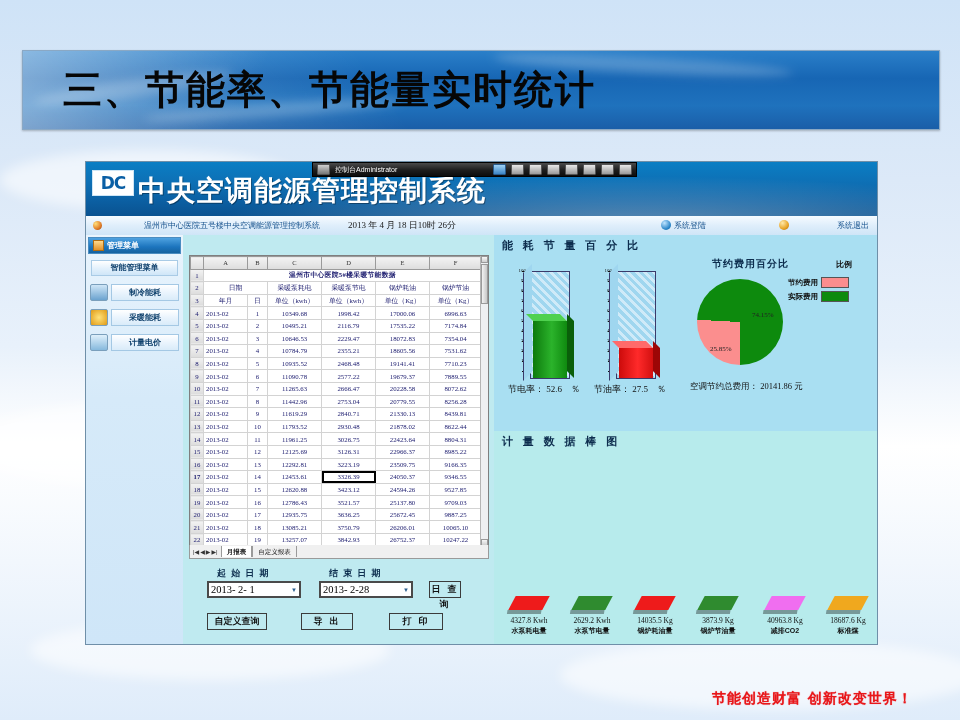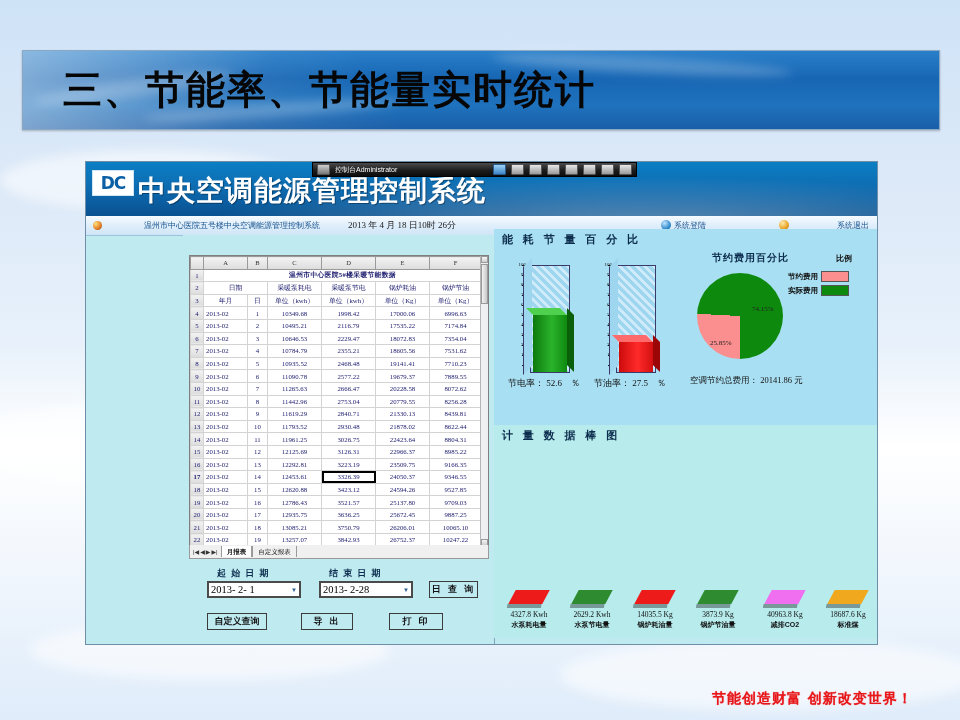--- a/index.html
+++ b/index.html
@@ -188,21 +188,21 @@
     font-family:"Liberation Serif",serif;font-size:10.5px;color:#000;
   }
   .dpick .arrow{font-size:6px;color:#2b5f8f;}
   .qbtn{
     position:absolute;height:17px;line-height:15px;text-align:center;
     background:#bfeaf0;border:1px solid #3b3b3b;font-size:9px;color:#111;font-weight:bold;
     letter-spacing:2px;cursor:pointer;font-family:"DejaVu Sans",sans-serif;box-sizing:border-box;
   }
 
   
-  .right-col{position:absolute;left:408px;top:67px;width:383px;height:385px;background:#bfeaf0;}
+  .right-col{position:absolute;left:408px;top:73px;width:383px;height:385px;background:#bfeaf0;}
   .chart-top{
     position:absolute;left:0;top:0;width:383px;height:196px;
     background:#a9dff2;border-bottom:1px solid #7fa7bd;
   }
   .chart-bot{position:absolute;left:0;top:196px;width:383px;height:213px;background:#b7ebec;}
   .ptitle2{
     font-size:11px;font-weight:bold;color:#0d2d4e;letter-spacing:3px;
     font-family:"DejaVu Sans",sans-serif;padding:3px 0 0 8px;
   }
 
@@ -291,20 +291,40 @@
   <div class="status-strip">
     <span class="bullet" style="left:7px"></span>
     <span class="st-sys">温州市中心医院五号楼中央空调能源管理控制系统</span>
     <span class="st-date">2013 年 4 月 18 日10时 26分</span>
     <span class="circ-ic" style="left:575px"></span>
     <span class="st-login">系统登陆</span>
     <span class="circ-ic y" style="left:693px"></span>
     <span class="st-logout">系统退出</span>
   </div>
 
+  <div class="sidebar">
+    <div class="sb-head">
+      <span class="sq"></span>
+      <span>管理菜单</span>
+    </div>
+    <div class="sb-sub">智能管理菜单</div>
+
+    <div class="sb-item">
+      <span class="sb-ic" style="background:linear-gradient(180deg,#cfe6f7,#6ba3cf)"></span>
+      <span class="sb-btn">制冷能耗</span>
+    </div>
+    <div class="sb-item">
+      <span class="sb-ic" style="background:radial-gradient(circle at 50% 50%,#ffe27a,#e09a16)"></span>
+      <span class="sb-btn">采暖能耗</span>
+    </div>
+    <div class="sb-item">
+      <span class="sb-ic" style="background:linear-gradient(180deg,#dff0fb,#86b9dd)"></span>
+      <span class="sb-btn">计量电价</span>
+    </div>
+  </div>
 
   <div class="report-panel">
 
     <div class="sheet">
       <table class="grid">
         <colgroup>
           <col style="width:13px">
             <col style="width:44px">
             <col style="width:20px">
           <col style="width:54px">
@@ -541,21 +561,21 @@
       <span class="qlab" style="left:140px;top:2px">结 束 日 期</span>
 
       <div class="dpick" style="left:18px;top:16px;width:94px">
         <span>2013- 2- 1</span>
         <span class="arrow">▼</span>
       </div>
       <div class="dpick" style="left:130px;top:16px;width:94px">
         <span>2013- 2-28</span>
         <span class="arrow">▼</span>
       </div>
-      <div class="qbtn" style="left:240px;top:16px;width:49px">日 查 询</div>
+      <div class="qbtn" style="left:240px;top:16px;width:32px">日 查 询</div>
 
       <div class="qbtn" style="left:18px;top:48px;width:60px;letter-spacing:0">自定义查询</div>
       <div class="qbtn" style="left:112px;top:48px;width:52px">导 出</div>
       <div class="qbtn" style="left:200px;top:48px;width:54px">打 印</div>
     </div>
   </div>
 
   <div class="right-col">
 
     <div class="chart-top">

